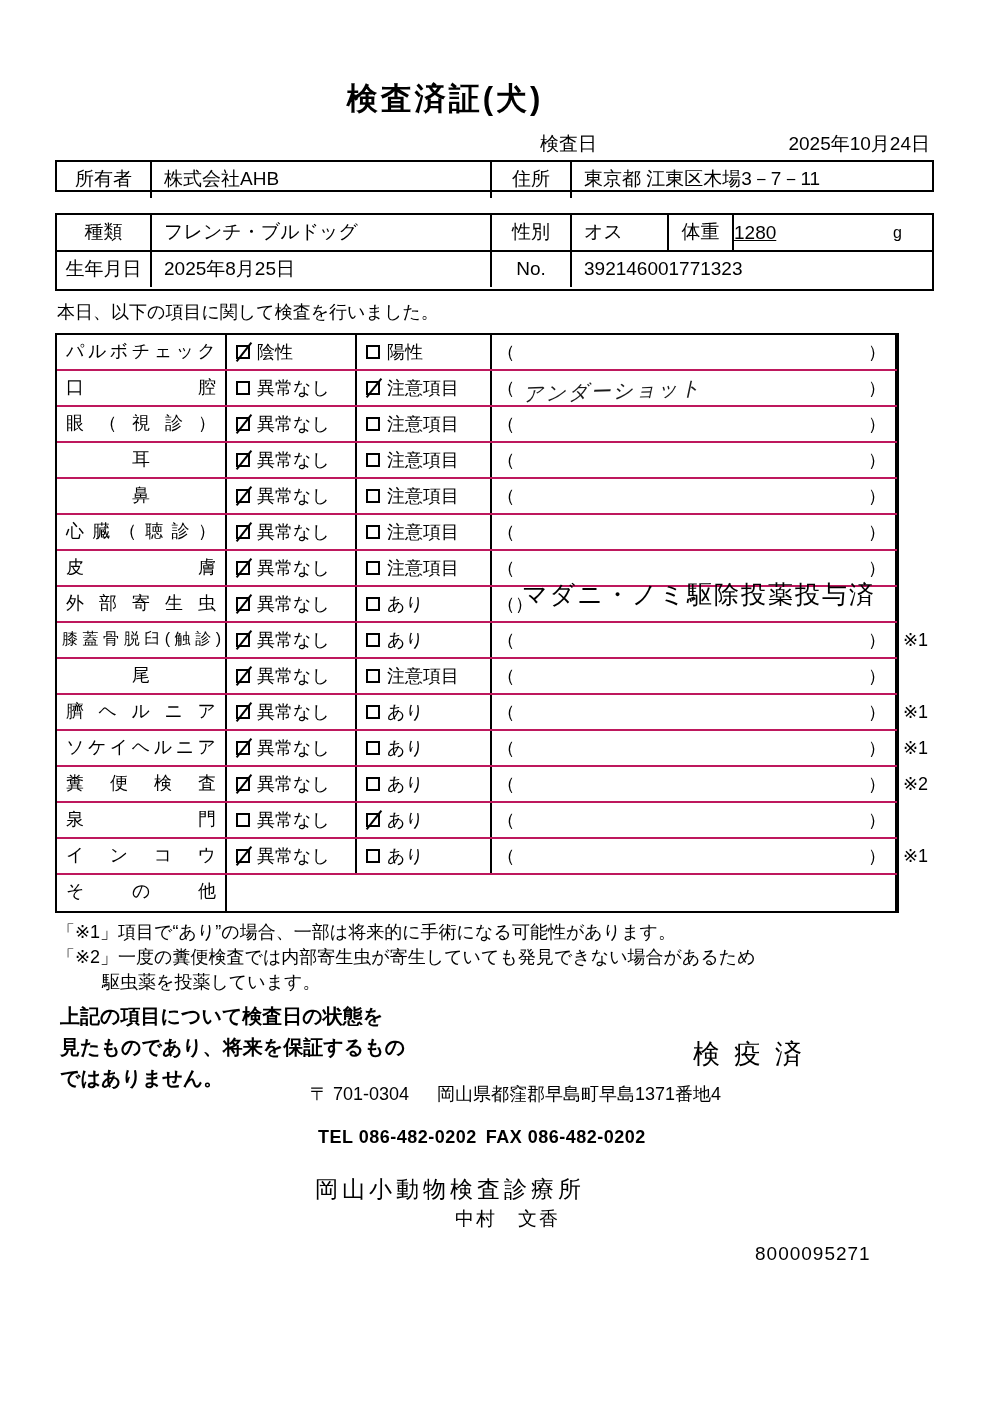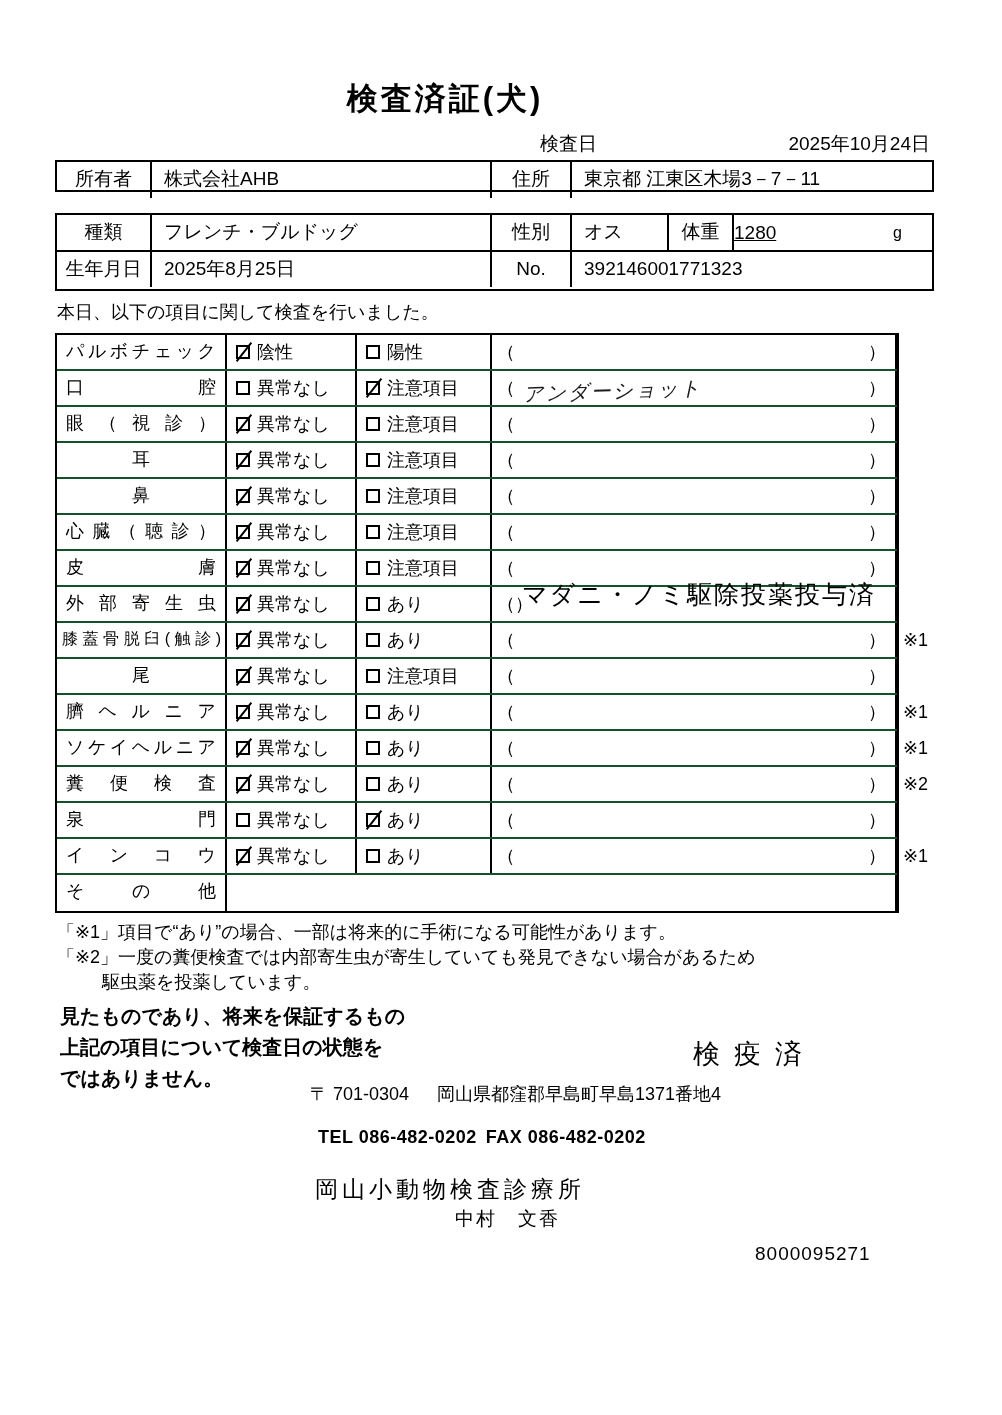--- a/index.html
+++ b/index.html
@@ -39,21 +39,21 @@
   .animal-table .r1 { grid-template-columns:95px 340px 80px 97px 65px 198px; border-bottom:2px solid #000; }
   .animal-table .r2 { grid-template-columns:95px 340px 80px 360px; height:35px; }
   .animal-table .cell { line-height:33px; font-size:19px; }
   .weight-cell { display:flex; justify-content:space-between; align-items:center; gap:14px; padding-right:30px;text-decoration:underline; }
   .weight-cell .unit { font-size:16px; }
 
   .intro { position:absolute; top:300px; left:57px; font-size:18px; }
 
   
   .chk-table { top:333px; left:55px; width:844px; }
-  .chk-row { display:grid; grid-template-columns:170px 130px 135px 405px; height:36px; border-bottom:2px solid #14532d; position:relative; }
+  .chk-row { display:grid; grid-template-columns:170px 130px 135px 405px; height:36px; border-bottom:2px solid #be185d; position:relative; }
   .chk-row:last-child { border-bottom:none; }
   .chk-row.other { grid-template-columns:170px 1fr; }
   .c-merged { display:none; }
   .chk-row.other .c-merged { display:block; }
   .c-label { font-size:18px; line-height:32px; padding:0 9px; text-align:justify; text-align-last:justify; }
   .c-label.single { text-align-last:center; }
   .c-label.tight { font-size:16px; letter-spacing:-1px; padding:0 5px; }
   .c-opt1, .c-opt2 { display:flex; align-items:center; gap:7px; padding-left:9px; font-size:18px; }
   .c-paren { display:flex; align-items:center; padding:0 9px 0 5px; font-size:18px; position:relative; }
   .c-paren .remark { flex:1; font-size:17px; padding-left:8px; white-space:nowrap; }
@@ -445,22 +445,22 @@
     </div>
   </div>
 
   <div class="notes">
     <div>「※1」項目で“あり”の場合、一部は将来的に手術になる可能性があります。</div>
     <div>「※2」一度の糞便検査では内部寄生虫が寄生していても発見できない場合があるため</div>
     <div class="indent">駆虫薬を投薬しています。</div>
   </div>
 
   <div class="disclaimer">
+    <div>上記の項目について検査日の状態を</div>
     <div>見たものであり、将来を保証するもの</div>
-    <div>上記の項目について検査日の状態を</div>
     <div>ではありません。</div>
   </div>
 
   <div class="stamp">検疫済</div>
 
   <div class="addr-line">
     <span>〒 701-0304</span>
     <span>岡山県都窪郡早島町早島1371番地4</span>
   </div>
 

